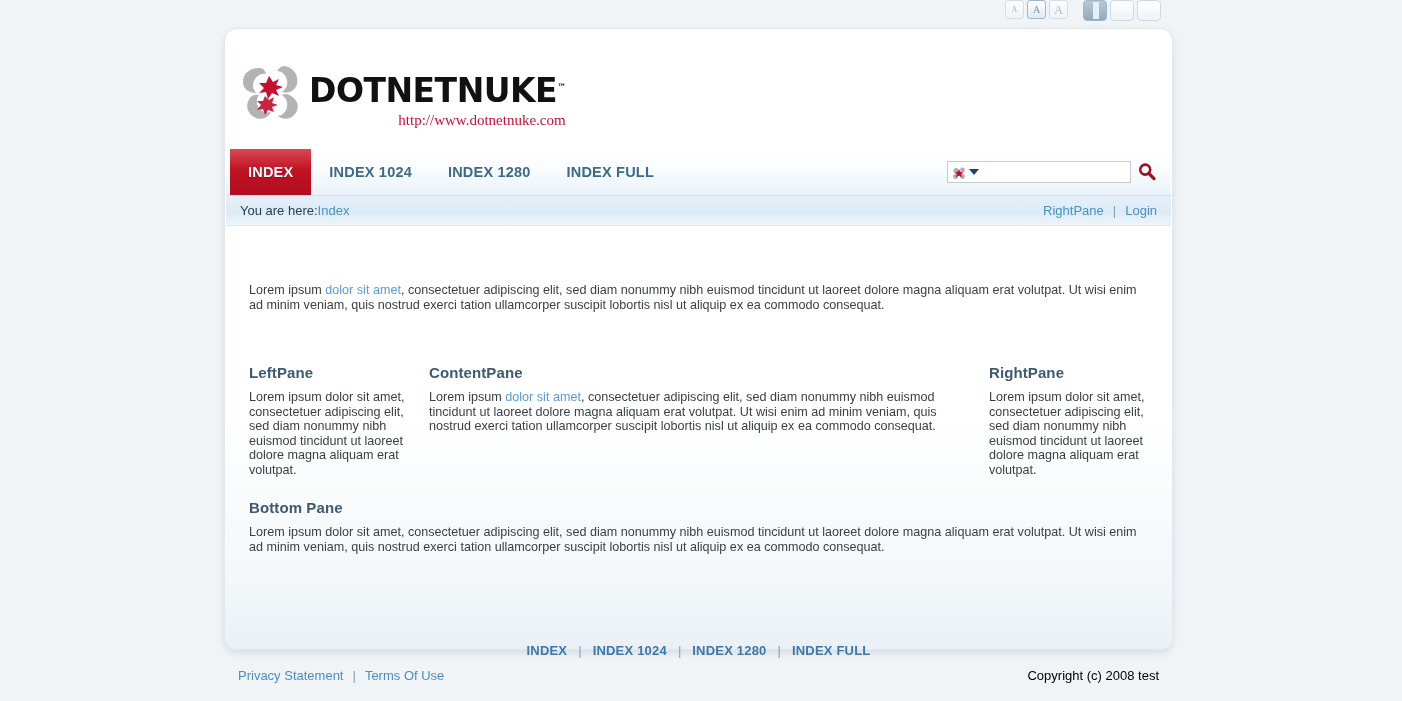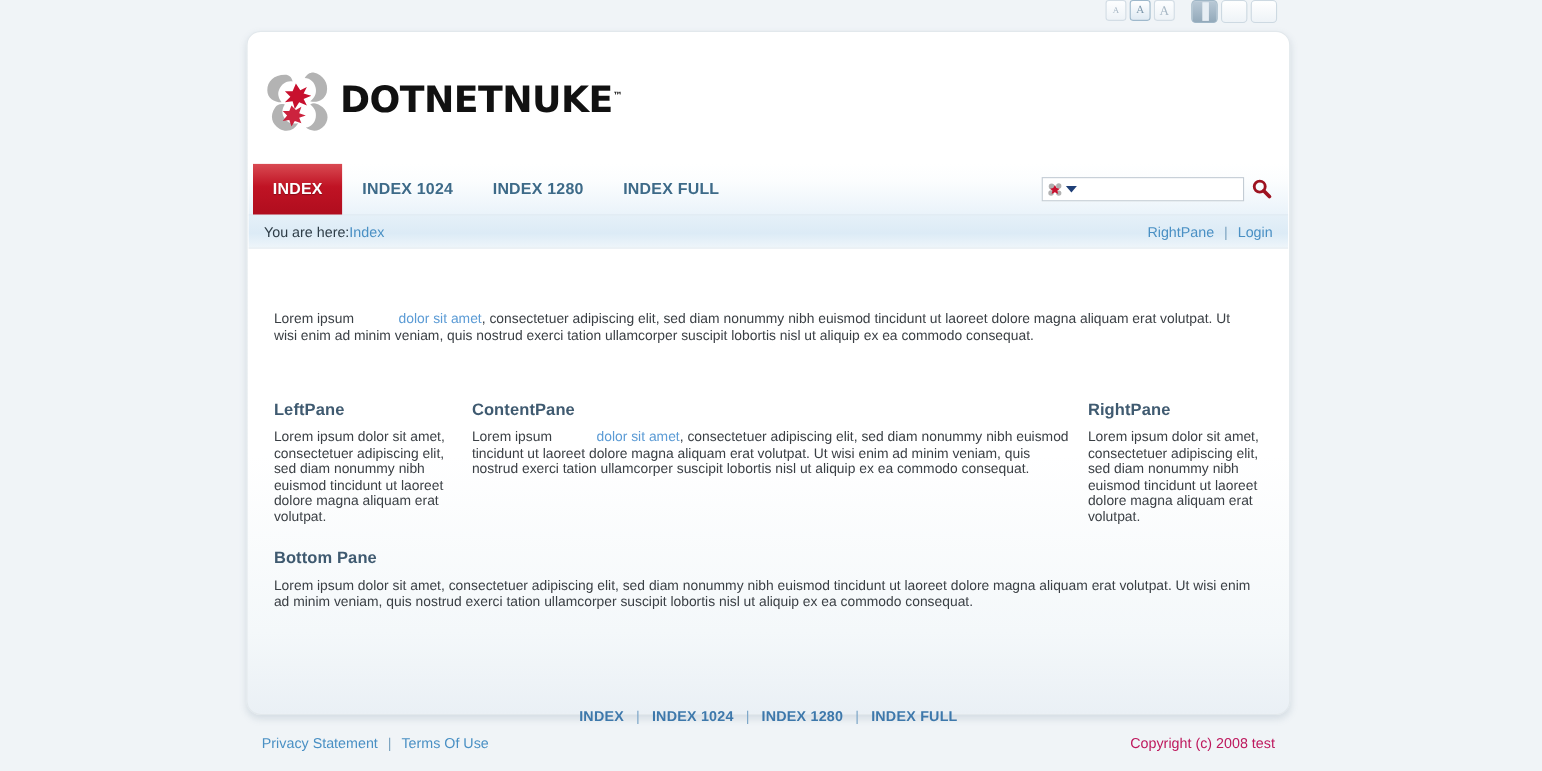--- a/index.html
+++ b/index.html
@@ -220,21 +220,21 @@
     color: #3f5a70;
     margin: 0 0 9px 0;
     letter-spacing: 0.1px;
   }
   .pane-body {
     font-size: 12.6px;
     line-height: 1.16;
     color: #3a3f44;
     margin: 0;
   }
-  .pane-body .lnk { color: #5b9bd5; margin-left: 37px; }
+  .pane-body .lnk { color: #5b9bd5; }
 
   .toppane { position: absolute; left: 24px; top: 56px; width: 890px; }
   .cols { position: absolute; left: 24px; top: 137px; width: 912px; }
   .col-left   { position: absolute; left: 0px;   width: 160px; }
   .col-center { position: absolute; left: 180px; width: 545px; }
   .col-right  { position: absolute; left: 740px; width: 172px; }
   .bottompane { position: absolute; left: 24px; top: 272px; width: 890px; }
 
   .footer-nav {
     position: absolute;
@@ -257,21 +257,21 @@
     left: 224px;
     top: 668px;
     width: 949px;
     display: flex;
     align-items: baseline;
     font-size: 13px;
     padding: 0 14px;
     gap: 28px;
   }
   .legal-left { display: flex; gap: 9px; align-items: baseline; }
-  .legal-right { margin-left: auto; color: #be185d; }
+  .legal-right { margin-left: auto; color: #000000; }
   .legalbar .lnk { color: #4a90c4; }
 </style>
 </head>
 <body>
 
 <div class="top-toolbar">
   <div class="tb-btn small">A</div>
   <div class="tb-btn mid">A</div>
   <div class="tb-btn large">A</div>
   <div class="tb-gap"></div>
@@ -292,20 +292,21 @@
           <path d="M52 34 C59 38 61 46 56 52 C51 58 44 58 39 54 C44 53 47 50 48 45 C49 40 47 36 43 33 C46 31 49 32 52 34 Z"></path>
         </g>
         <g fill="#c8102e">
           <path d="M30 14 L34 20 L40 17 L37 23 L44 25 L37 28 L40 34 L33 31 L29 37 L27 30 L20 31 L25 26 L20 21 L27 21 Z"></path>
           <path d="M26 34 L30 38 L35 35 L33 41 L39 43 L33 45 L35 50 L29 48 L26 53 L24 47 L18 48 L22 43 L18 39 L24 39 Z" opacity="0.92"></path>
         </g>
       </svg>
     </div>
     <div class="logo-text-block">
       <div class="logo-word"><span>DOTNETNUKE</span><span class="logo-tm">™</span></div>
+      <div class="logo-url">http://www.dotnetnuke.com</div>
     </div>
   </div>
 
   <div class="navbar">
     <div class="nav-items">
       <div class="nav-item active">INDEX</div>
       <div class="nav-item">INDEX 1024</div>
       <div class="nav-item">INDEX 1280</div>
       <div class="nav-item">INDEX FULL</div>
     </div>

